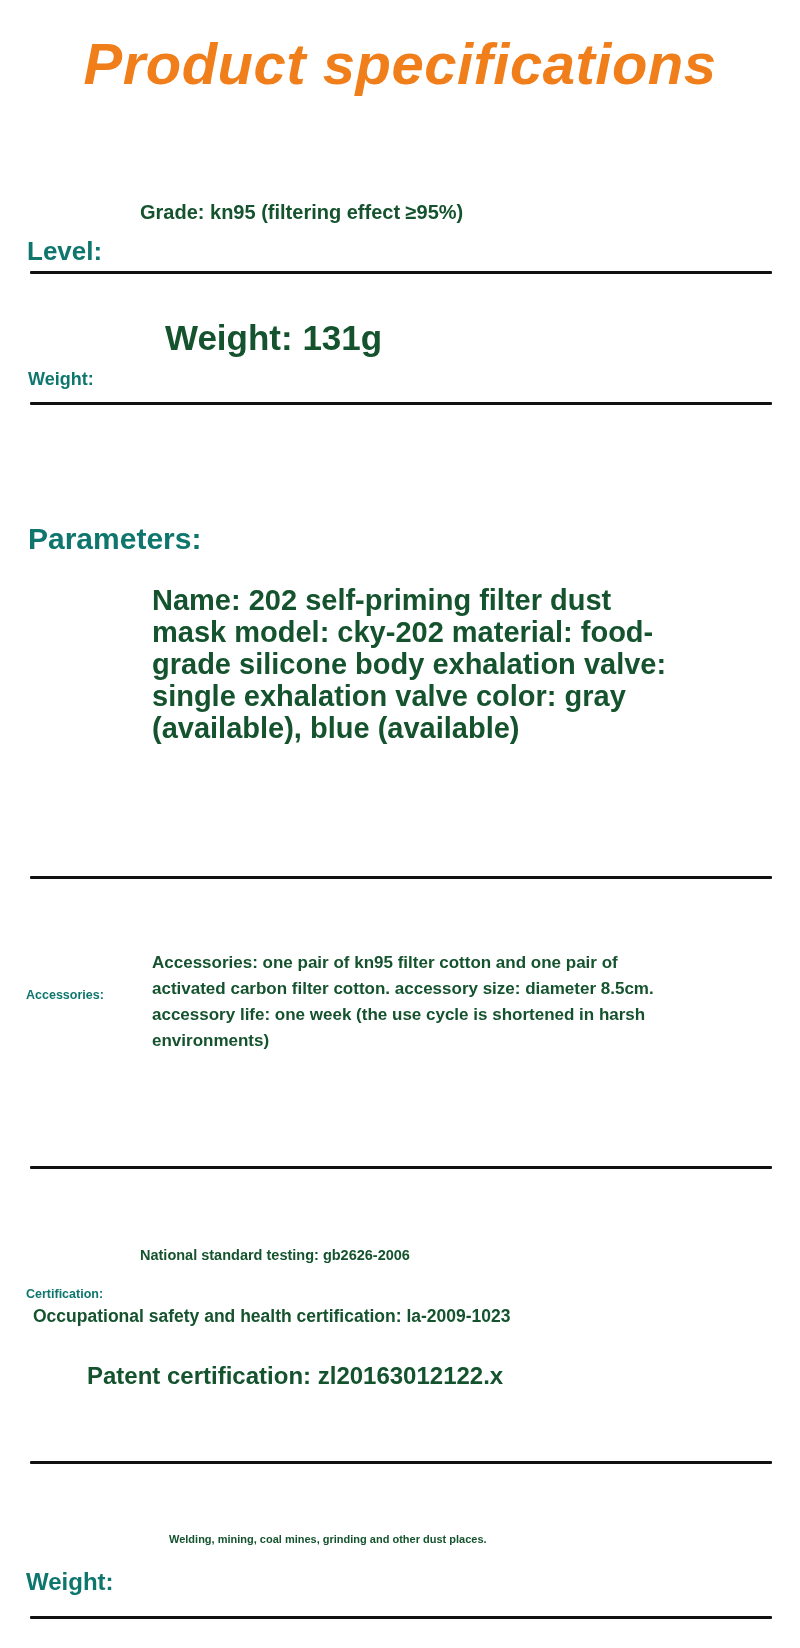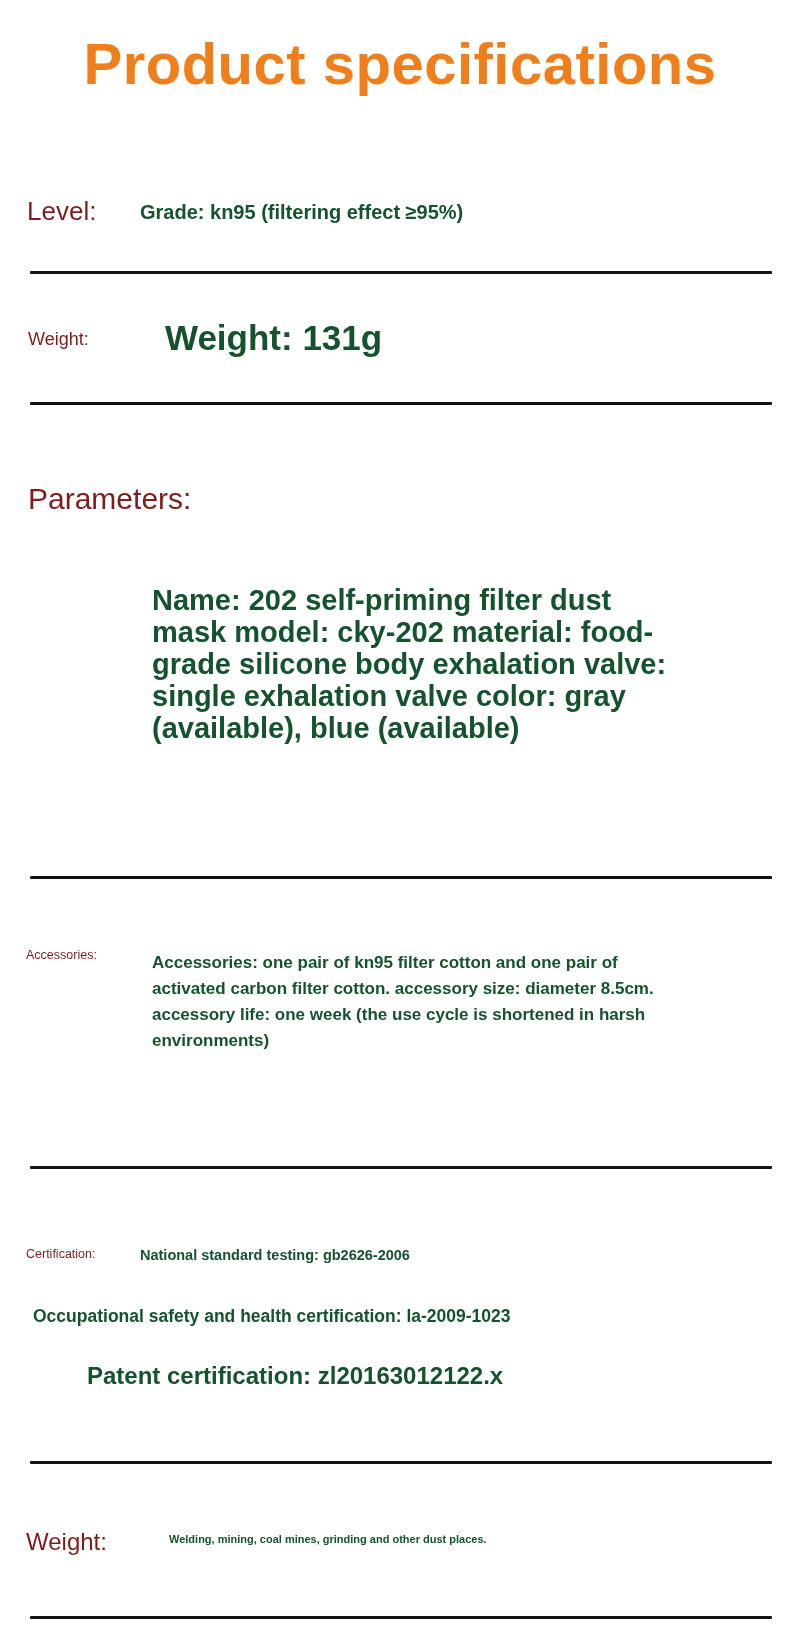--- a/index.html
+++ b/index.html
@@ -15,25 +15,27 @@
       font-family: "Liberation Sans", "DejaVu Sans", sans-serif;
     }
     .abs { position: absolute; }
     .title {
       left: 0; top: 30px; width: 800px;
       text-align: center;
       font-size: 58px;
       font-weight: bold;
       letter-spacing: 0.5px;
       color: #F07F1B;
+      font-style: italic;
     }
     .label {
-      color: #7f1d1d;
-      font-weight: normal;
+      color: #0f766e;
+      font-weight: bold;
       white-space: nowrap;
+      margin-top: 40px;
     }
     .value {
       color: #14532d;
       font-weight: bold;
     }
     .divider {
       left: 30px;
       width: 742px;
       height: 3px;
       background: #111111;

